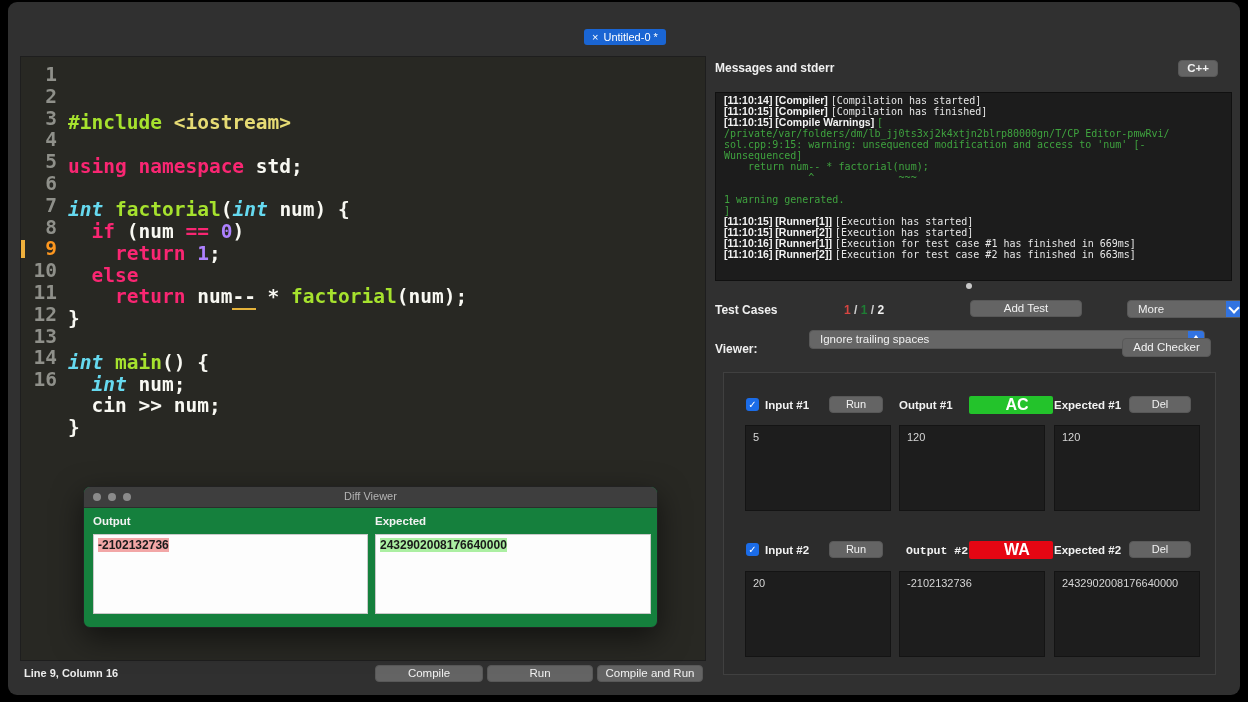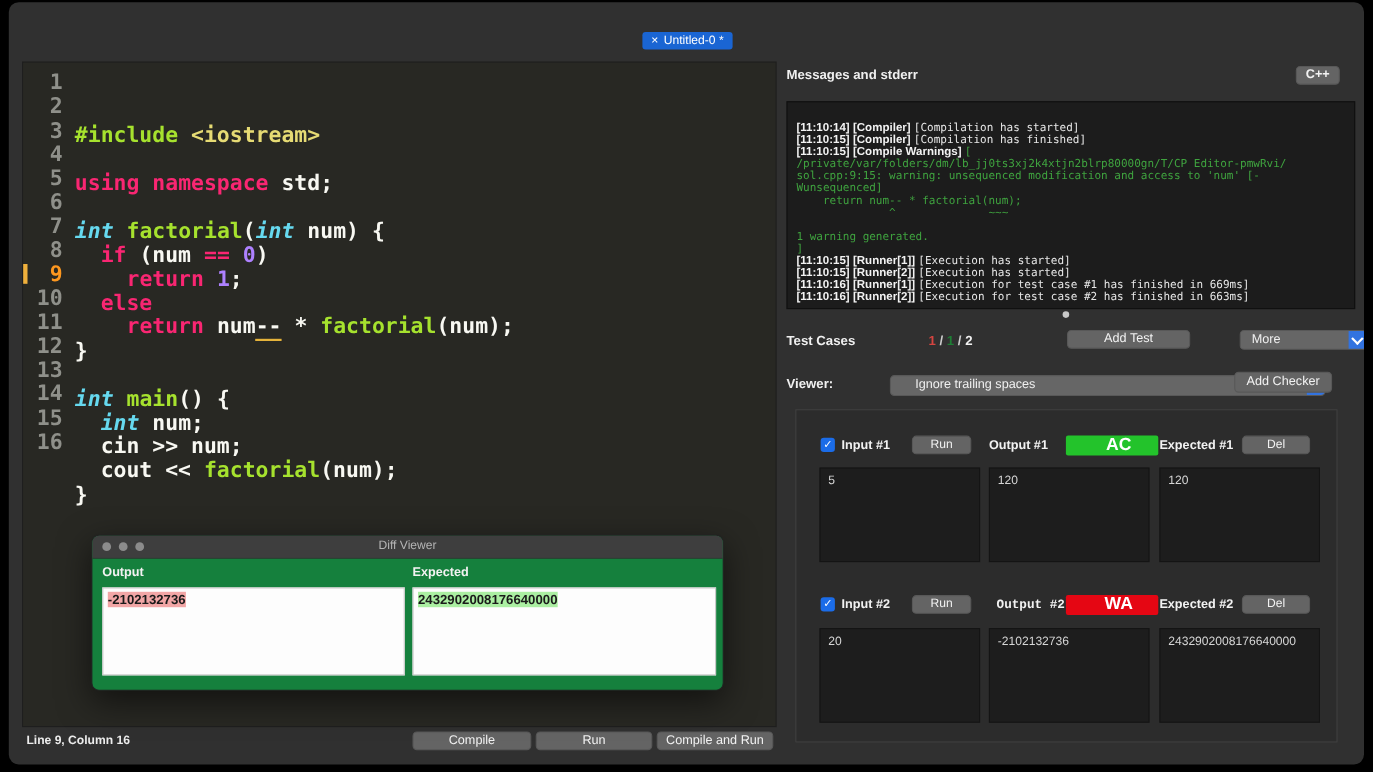--- a/index.html
+++ b/index.html
@@ -36,21 +36,21 @@
   .statpos{position:absolute;left:16px;top:665px;font-size:11px;font-weight:bold;color:#ececec;}
   .btn{position:absolute;background:#646464;border:1px solid #585858;border-radius:4px;color:#f2f2f2;
        font-size:11.5px;text-align:center;box-sizing:border-box;}
   .btn-compile{left:367px;top:663px;width:108px;height:17px;line-height:15px;}
   .btn-run-all{left:479px;top:663px;width:106px;height:17px;line-height:15px;}
   .btn-crun{left:589px;top:663px;width:106px;height:17px;line-height:15px;}
   
   .msghdr{position:absolute;left:707px;top:59px;font-size:12px;font-weight:bold;color:#f0f0f0;}
   .btn-lang{left:1170px;top:58px;width:40px;height:17px;line-height:15px;font-weight:bold;}
   .msgbox{position:absolute;left:707px;top:90px;width:517px;height:189px;background:#1c1c1c;
-          border:1px solid #101010;box-sizing:border-box;padding:16px 8px;overflow:hidden;}
+          border:1px solid #101010;box-sizing:border-box;padding:0 8px;overflow:hidden;}
   .msg-line{white-space:pre;line-height:11px;height:11px;}
   .ms-b{font-family:"Liberation Sans",sans-serif;font-weight:bold;font-size:10.5px;color:#f2f2f2;}
   .ms-m{font-family:"DejaVu Sans Mono",monospace;font-size:10px;color:#e6e6e6;}
   .ms-g{font-family:"DejaVu Sans Mono",monospace;font-size:10px;color:#3fa33f;}
   .splitdot{position:absolute;left:958px;top:281px;width:6px;height:6px;border-radius:50%;background:#c8c8c8;}
   
   .tclabel{position:absolute;left:707px;top:301px;font-size:12px;font-weight:bold;color:#f0f0f0;}
   .tccounts{position:absolute;left:836px;top:301px;font-size:12px;font-weight:bold;}
   .cnt-red{color:#d64541}.cnt-green{color:#1e7e34}.cnt-mid{color:#cfcfcf}.cnt-light{color:#f0f0f0}
   .btn-addtest{left:962px;top:298px;width:112px;height:17px;line-height:15px;}
@@ -59,21 +59,21 @@
   .combo-more{left:1087px;top:298px;width:116px;height:18px;line-height:16px;padding-left:10px;}
   .combo-cap{position:absolute;right:0;top:0;bottom:0;width:16px;background:#3273e0;
              border-radius:0 3px 3px 0;display:flex;align-items:center;justify-content:center;flex-direction:column;}
   .chev-dn{width:6px;height:6px;border-right:2px solid #fff;border-bottom:2px solid #fff;
            transform:rotate(45deg);margin-top:-3px;}
   .tri-up{width:0;height:0;border-left:3px solid transparent;border-right:3px solid transparent;
           border-bottom:4px solid #fff;margin-bottom:2px;}
   .tri-dn{width:0;height:0;border-left:3px solid transparent;border-right:3px solid transparent;
           border-top:4px solid #fff;}
   .chklabel{position:absolute;left:707px;top:340px;font-size:12px;font-weight:bold;color:#f0f0f0;}
-  .combo-checker{left:769px;top:339px;width:396px;height:19px;line-height:17px;padding-left:22px;}
+  .combo-checker{left:769px;top:328px;width:396px;height:19px;line-height:17px;padding-left:10px;}
   .btn-addchk{left:1114px;top:336px;width:89px;height:19px;line-height:17px;}
   
   .tcwrap{position:absolute;left:715px;top:370px;width:493px;height:303px;background:#2c2c2c;
           border:1px solid #404040;box-sizing:border-box;}
   .cb{position:absolute;width:13px;height:13px;background:#1b6ce8;border-radius:3px;color:#fff;
       font-size:10px;line-height:13px;text-align:center;}
   .tclbl{position:absolute;font-size:11.5px;font-weight:bold;color:#f2f2f2;}
   .sbtn{position:absolute;background:#646464;border:1px solid #585858;border-radius:4px;color:#f2f2f2;
         font-size:11px;text-align:center;box-sizing:border-box;height:17px;line-height:15px;}
   .verdict{position:absolute;width:72px;height:18px;border-radius:2px;color:#fff;font-size:16px;
@@ -115,21 +115,20 @@
           <div class="cl"><span class="ln">5</span><span class="code"><span class="tk-t">int</span><span class="tk-p"> </span><span class="tk-f">factorial</span><span class="tk-p">(</span><span class="tk-t">int</span><span class="tk-p"> num) {</span></span></div>
           <div class="cl"><span class="ln">6</span><span class="code"><span class="tk-p">  </span><span class="tk-k">if</span><span class="tk-p"> (num </span><span class="tk-k">==</span><span class="tk-p"> </span><span class="tk-n">0</span><span class="tk-p">)</span></span></div>
           <div class="cl"><span class="ln">7</span><span class="code"><span class="tk-p">    </span><span class="tk-k">return</span><span class="tk-p"> </span><span class="tk-n">1</span><span class="tk-p">;</span></span></div>
           <div class="cl"><span class="ln">8</span><span class="code"><span class="tk-p">  </span><span class="tk-k">else</span></span></div>
           <div class="cl cur"><span class="linemark"></span><span class="ln">9</span><span class="code"><span class="tk-p">    </span><span class="tk-k">return</span><span class="tk-p"> num</span><span class="tk-u">--</span><span class="tk-p"> * </span><span class="tk-f">factorial</span><span class="tk-p">(num);</span></span></div>
           <div class="cl"><span class="ln">10</span><span class="code"><span class="tk-p">}</span></span></div>
           <div class="cl"><span class="ln">11</span><span class="code"></span></div>
           <div class="cl"><span class="ln">12</span><span class="code"><span class="tk-t">int</span><span class="tk-p"> </span><span class="tk-f">main</span><span class="tk-p">() {</span></span></div>
           <div class="cl"><span class="ln">13</span><span class="code"><span class="tk-p">  </span><span class="tk-t">int</span><span class="tk-p"> num;</span></span></div>
           <div class="cl"><span class="ln">14</span><span class="code"><span class="tk-p">  cin &gt;&gt; num;</span></span></div>
-          <div class="cl"><span class="ln">15</span><span class="code"><span class="tk-p">  cout &lt;&lt; </span><span class="tk-f">factorial</span><span class="tk-p">(num);</span></span></div>
           <div class="cl"><span class="ln">16</span><span class="code"><span class="tk-p">}</span></span></div>
         </div>
     </div>
 
     <div class="statpos">Line 9, Column 16</div>
     <div class="btn btn-compile">Compile</div>
     <div class="btn btn-run-all">Run</div>
     <div class="btn btn-crun">Compile and Run</div>
 
     <div class="msghdr">Messages and stderr</div>

